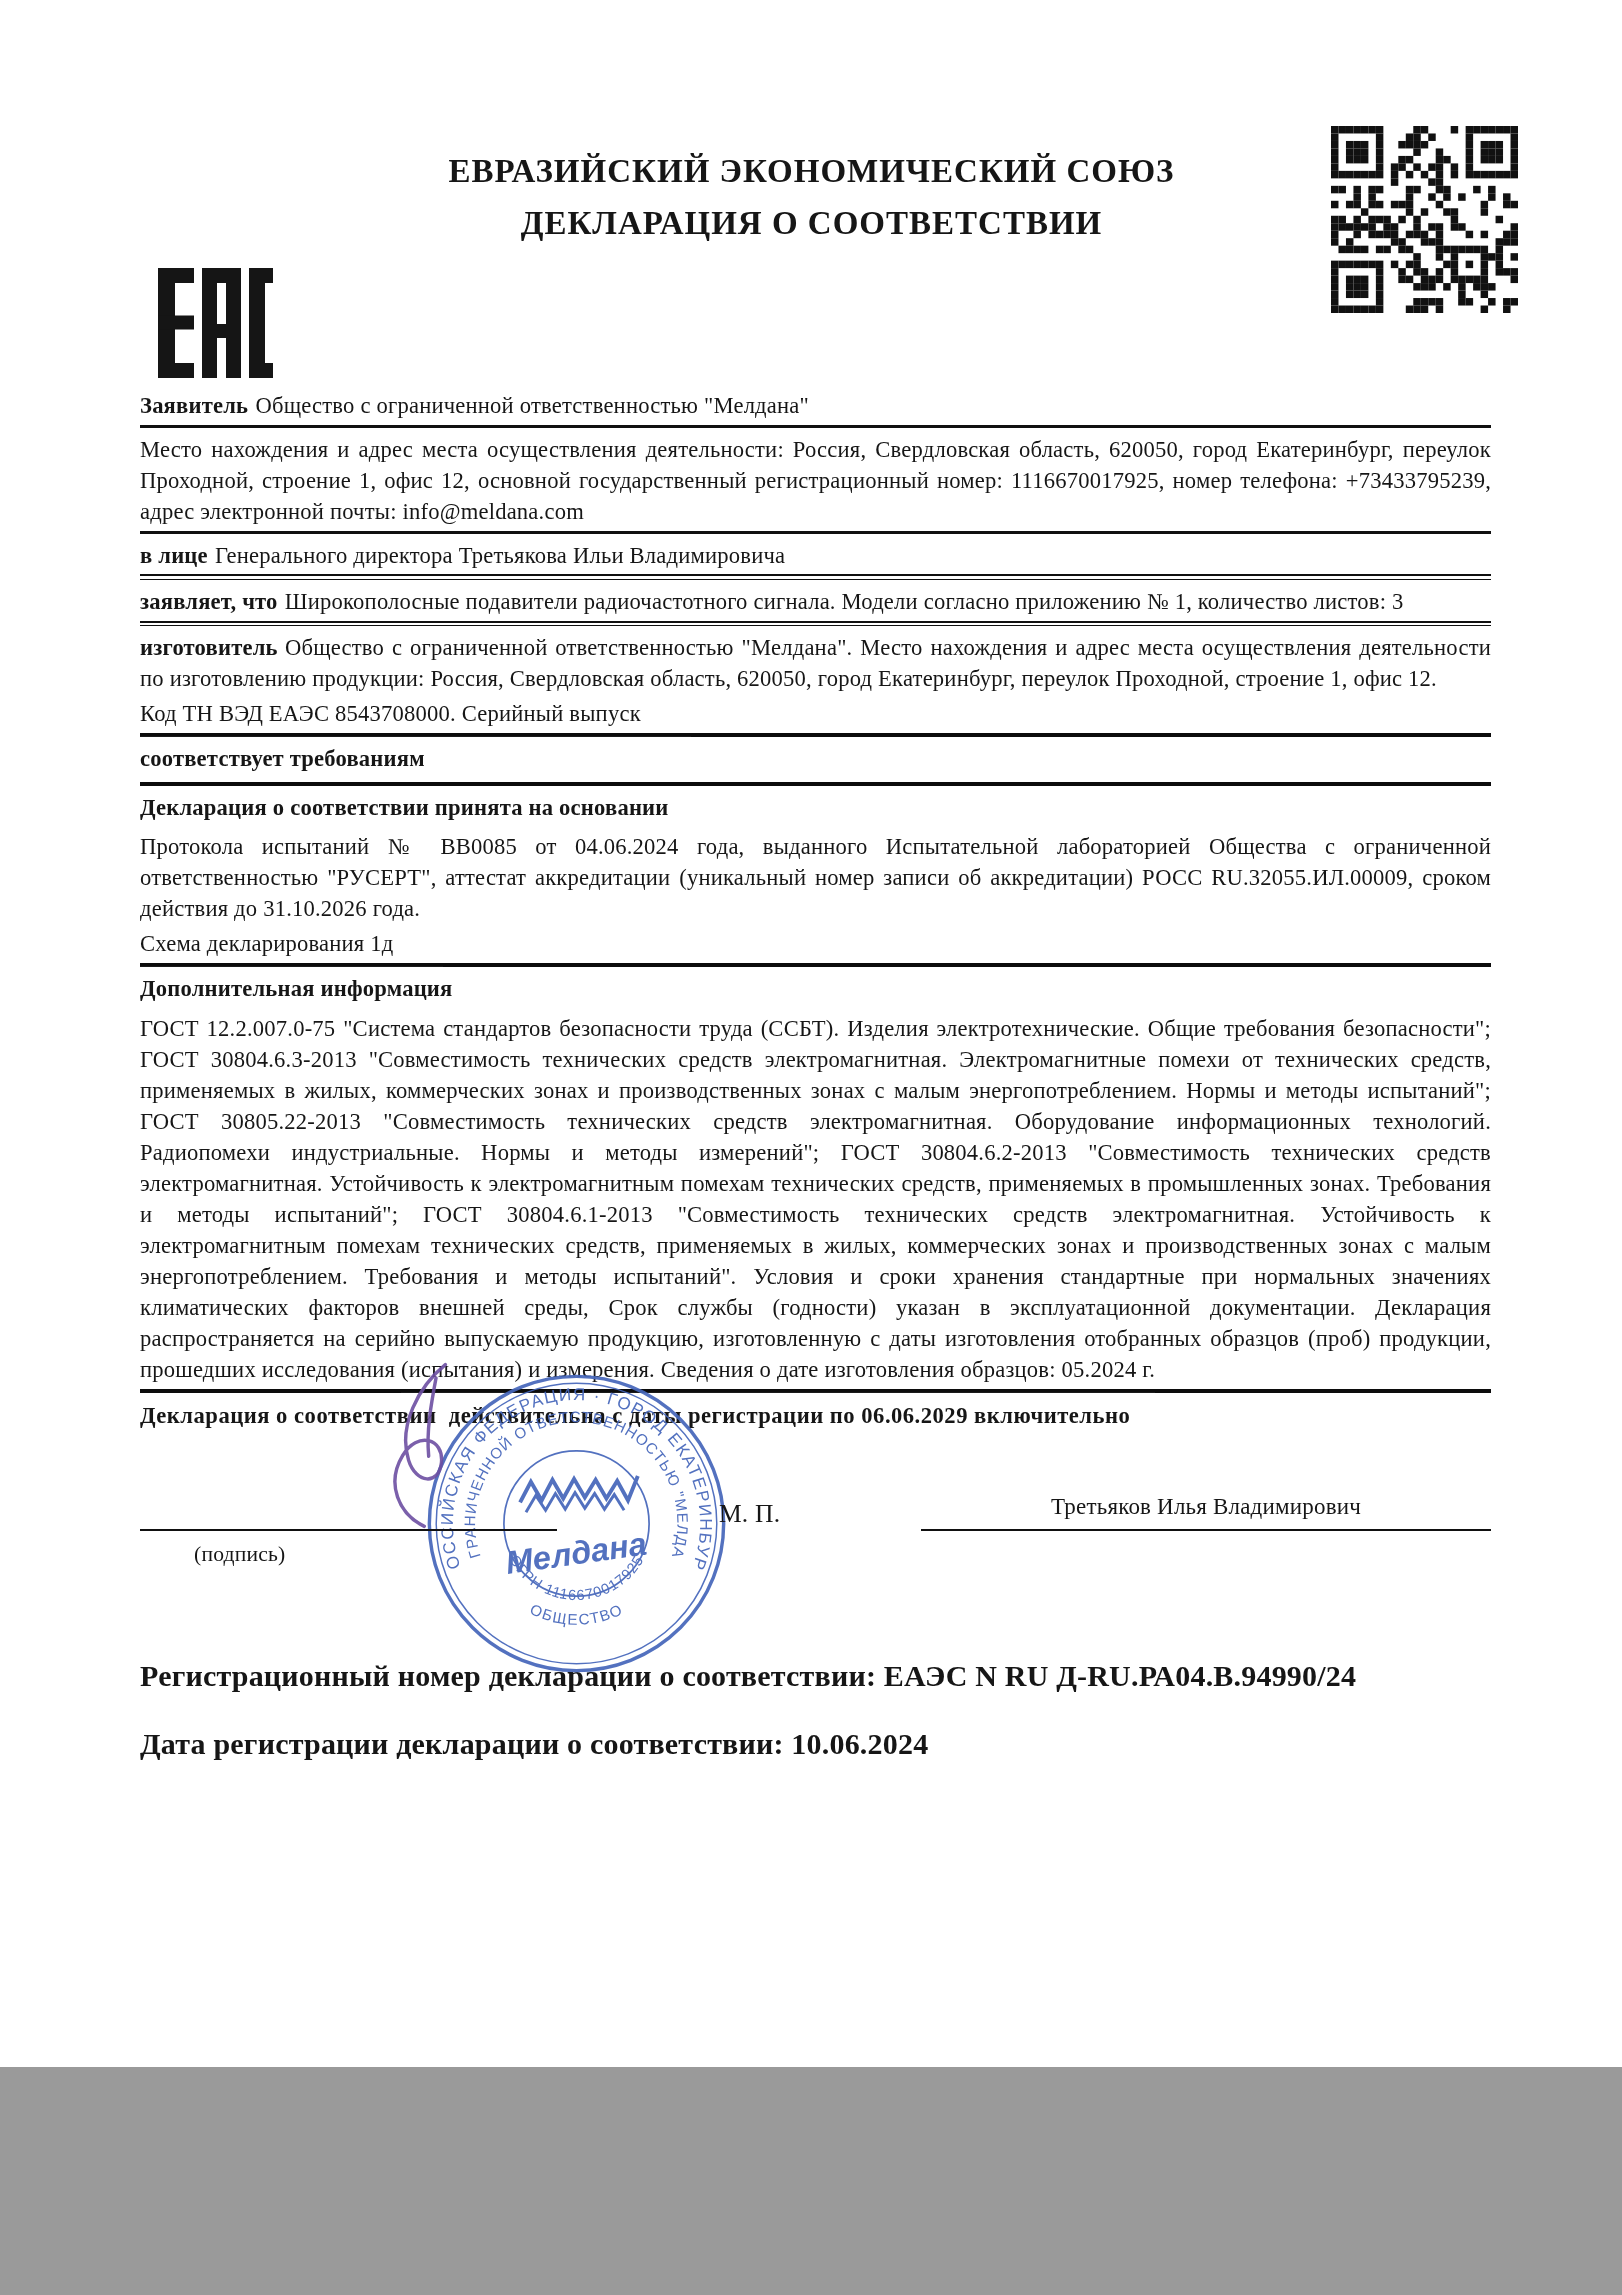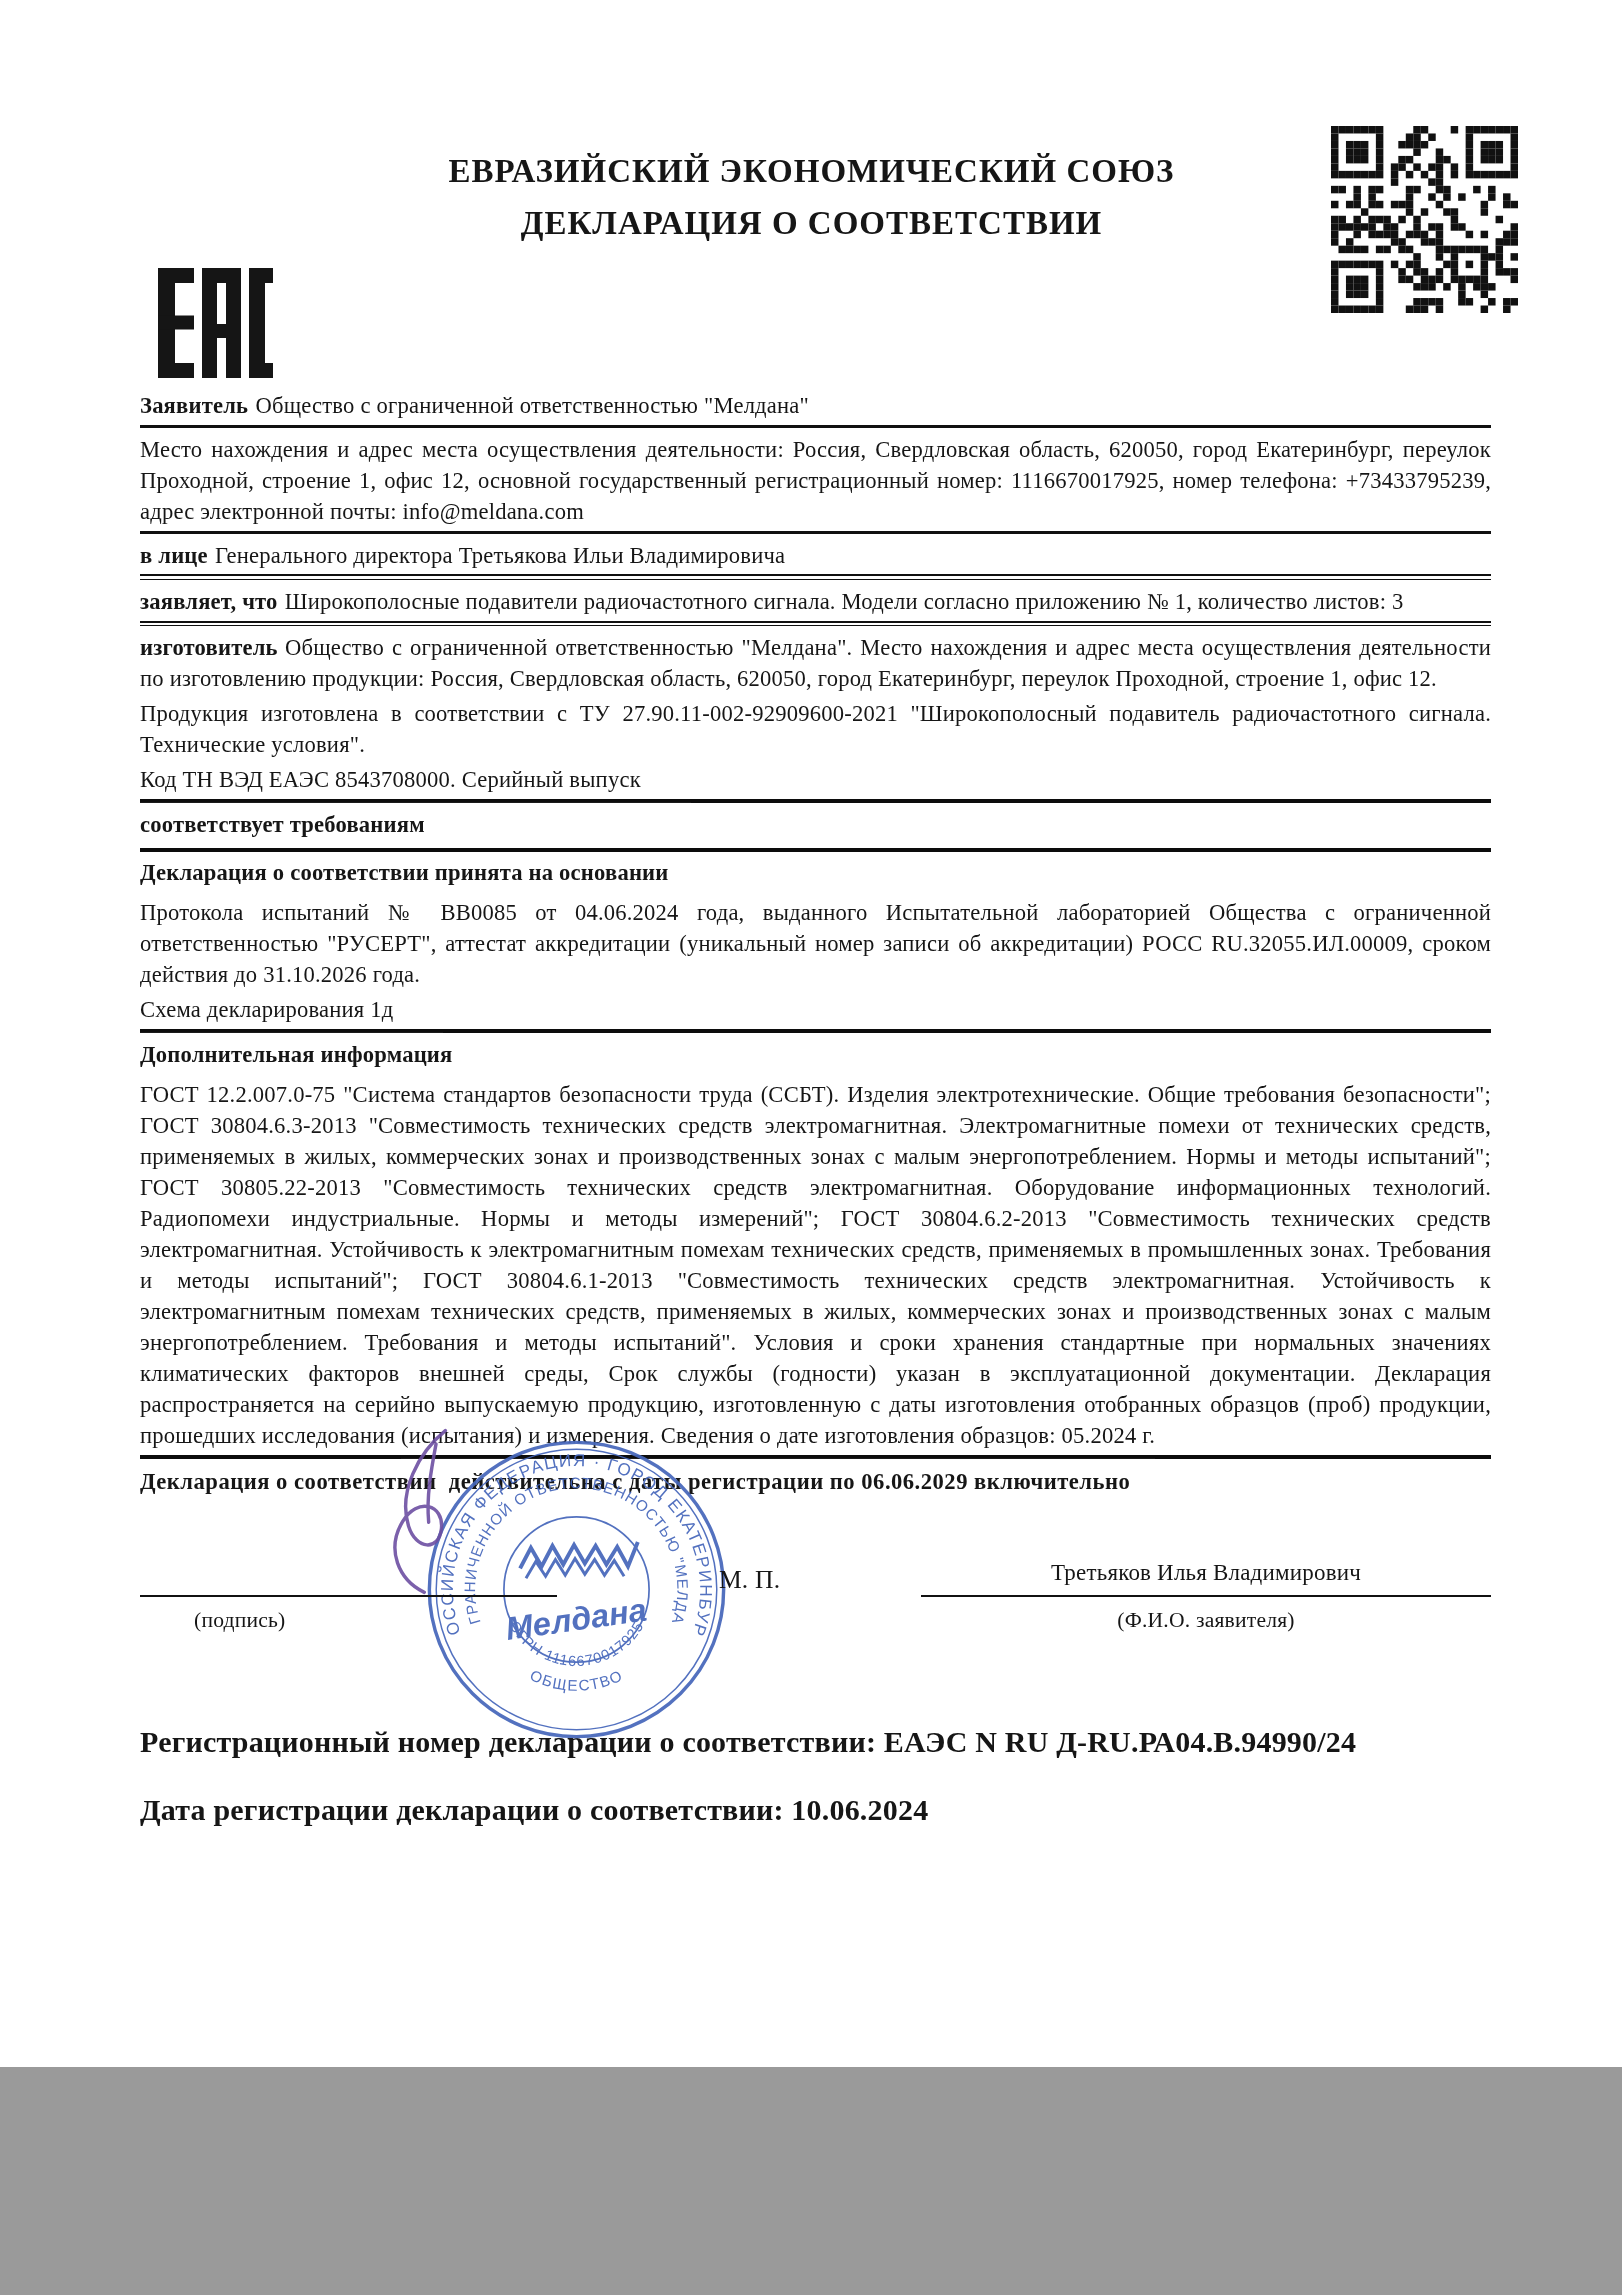--- a/index.html
+++ b/index.html
@@ -368,21 +368,20 @@
     <p class="row just">Место нахождения и адрес места осуществления деятельности: Россия, Свердловская область, 620050, город Екатеринбург, переулок Проходной, строение 1, офис 12, основной государственный регистрационный номер: 1116670017925, номер телефона: +73433795239, адрес электронной почты: info@meldana.com</p>
     <div class="rule"></div>
 
     <p class="row"><b class="lbl">в лице</b><span>Генерального директора Третьякова Ильи Владимировича</span></p>
     <div class="rule dbl"></div>
 
     <p class="row just"><b class="lbl">заявляет, что</b><span>Широкополосные подавители радиочастотного сигнала.  Модели согласно приложению  № 1, количество листов: 3</span></p>
     <div class="rule dbl"></div>
 
     <p class="row just"><b class="lbl">изготовитель</b><span>Общество с ограниченной ответственностью "Мелдана". Место нахождения и адрес места осуществления деятельности по изготовлению продукции: Россия, Свердловская область, 620050, город Екатеринбург, переулок Проходной, строение 1, офис 12.</span></p>
-    <p class="row just">Продукция изготовлена в соответствии с ТУ 27.90.11-002-92909600-2021 "Широкополосный подавитель радиочастотного сигнала. Технические условия".</p>
     <p class="row"><span class="u ext">Код ТН ВЭД ЕАЭС 8543708000. Серийный выпуск</span></p>
     <div class="rule thick"></div>
 
     <p class="row bold hd">соответствует требованиям</p>
     <div class="rule thick"></div>
 
     <p class="row bold hd">Декларация о соответствии принята на основании</p>
     <p class="row just sp">Протокола испытаний № ВВ0085 от 04.06.2024 года, выданного Испытательной лабораторией Общества с ограниченной ответственностью "РУСЕРТ", аттестат аккредитации (уникальный номер записи об аккредитации) РОСС RU.32055.ИЛ.00009, сроком действия до 31.10.2026 года.</p>
     <p class="row"><span class="u ext">Схема декларирования 1д</span></p>
     <div class="rule thick"></div>
@@ -423,21 +422,20 @@
           <path d="M215,15 C160,60 118,140 140,210 C155,258 202,262 207,215 C212,165 158,150 128,200 C93,258 120,320 172,345"></path>
           <path d="M196,42 C186,95 176,150 181,202"></path>
         </g>
       </svg>
 
       <span class="mp">М. П.</span>
       <span class="signer">Третьяков Илья Владимирович</span>
       <div class="sigline left"></div>
       <div class="sigline right"></div>
       <span class="cap left">(подпись)</span>
-      <span class="cap right">(Ф.И.О. заявителя)</span>
     </div>
 
     <p class="foot">Регистрационный номер декларации о соответствии: ЕАЭС N RU Д-RU.РА04.В.94990/24</p>
     <p class="foot date">Дата регистрации декларации о соответствии: 10.06.2024</p>
 
   </div>
 </div>
 
 
 </body></html>

